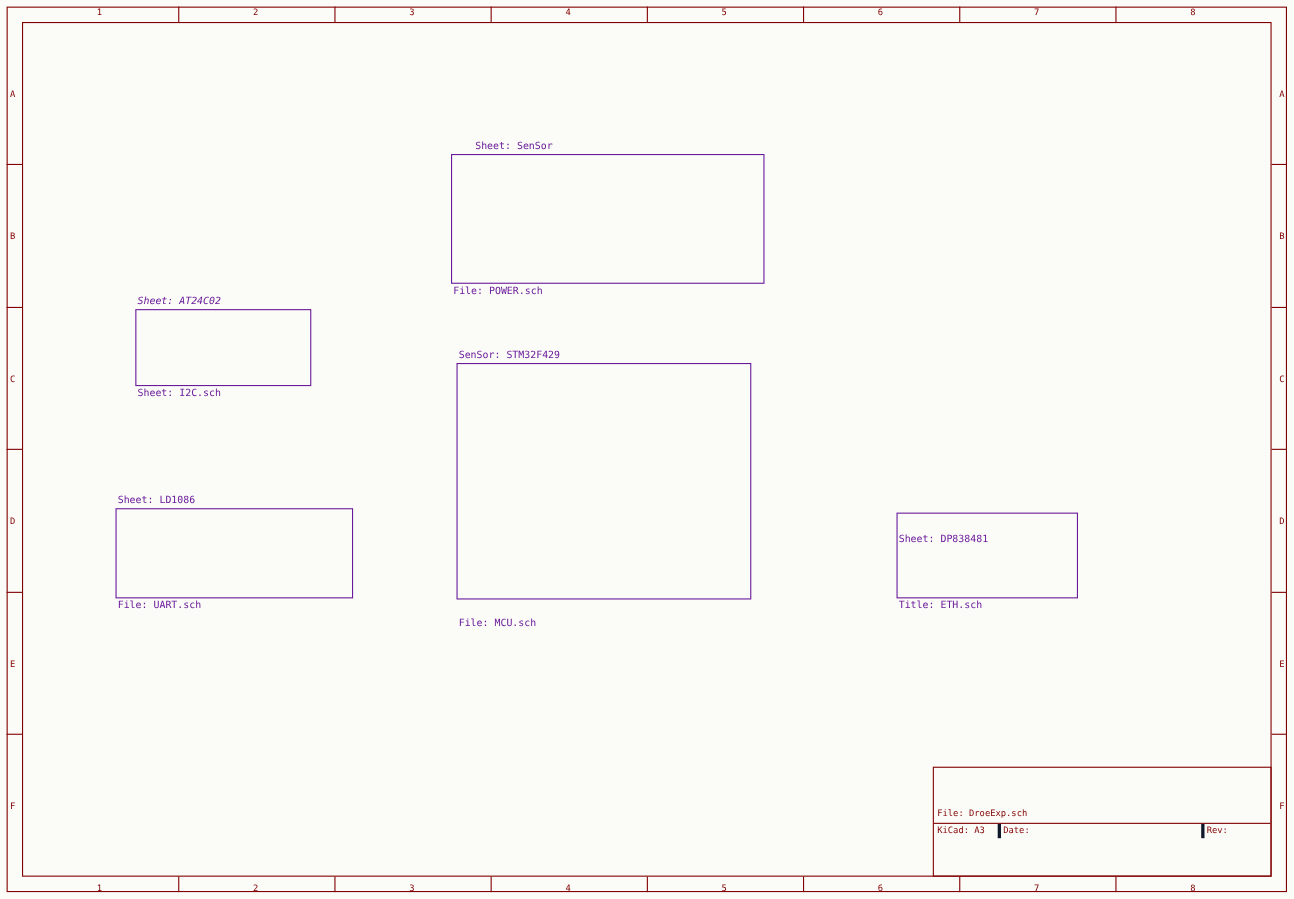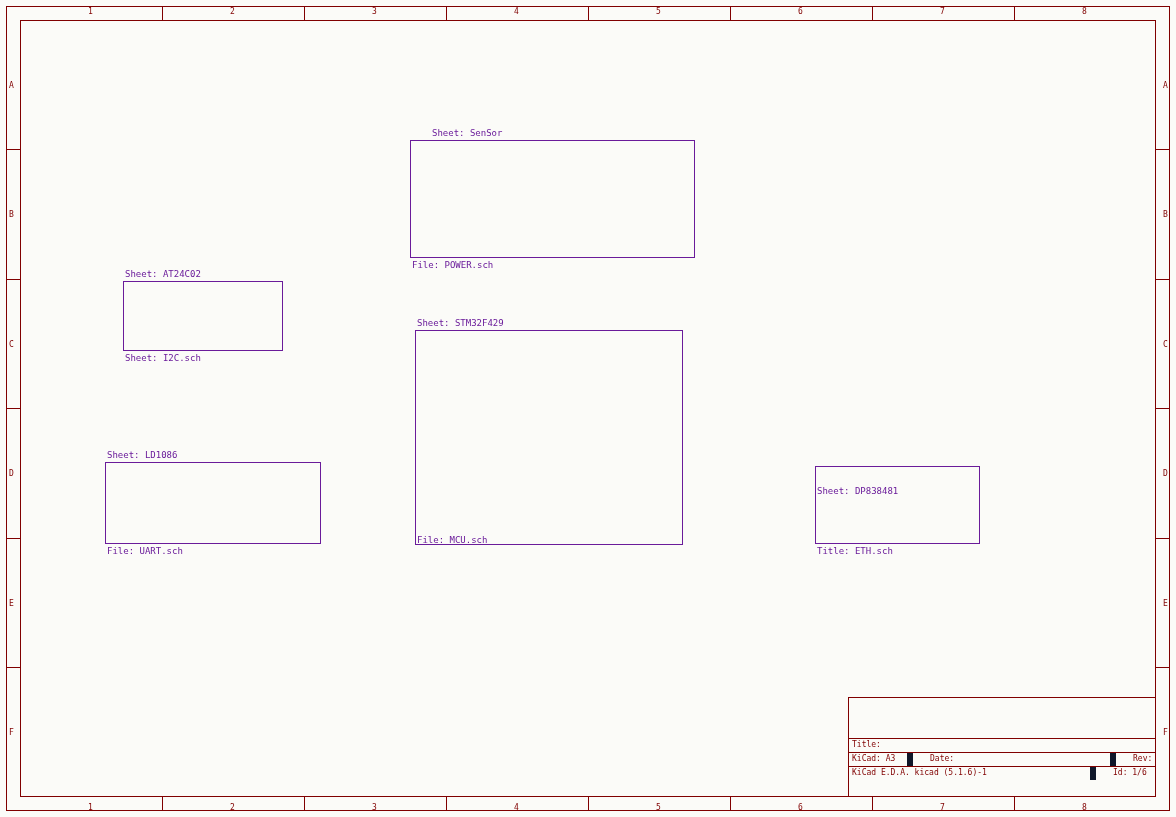--- a/index.html
+++ b/index.html
@@ -5,21 +5,21 @@
   html,body{margin:0;padding:0;background:#fbfbf8;width:1176px;height:817px;font-family:monospace;overflow:hidden}
   .frame{position:absolute;border:1px solid #800000;box-sizing:border-box}
   .tick-num{position:absolute;font-size:8px;color:#800000}
   .tick-letter{position:absolute;font-size:8px;color:#800000}
   .tick-line{position:absolute;background:#800000}
   .sheet-box{position:absolute;border:1px solid #6a1b9a;box-sizing:border-box}
   .sheet-label{position:absolute;font-size:9px;color:#6a1b9a;white-space:nowrap}
   .file-label{position:absolute;font-size:9px;color:#6a1b9a;white-space:nowrap}
   .tb{position:absolute;border:1px solid #800000;box-sizing:border-box}
   .tb-row{border-top:1px solid #800000;font-size:8px;color:#800000;display:flex;height:14px;line-height:12px;padding-left:3px;box-sizing:border-box}
-  .tb-cell{border-left:6px solid #0f172a;padding-left:17px}
+  .tb-cell{border-left:3px solid #0f172a;padding-left:2px}
 </style>
 </head>
 <body>
 
 <div class="frame" style="left:6px;top:6px;width:1164px;height:805px"></div>
 
 <div class="frame" style="left:20px;top:20px;width:1136px;height:777px"></div>
 
 <div id="hticks">
     <div class="tick-line" style="left: 161.5px; top: 6px; width: 1px; height: 14px;"></div>
@@ -86,40 +86,36 @@
     <div class="tick-letter" style="left: 1163px; top: 469.25px;">D</div>
     <div class="tick-letter" style="left: 1163px; top: 598.75px;">E</div>
     <div class="tick-letter" style="left: 1163px; top: 728.25px;">F</div>
   </div>
 
 <div id="sheets">
     <div class="sheet-box" style="left: 410px; top: 140px; width: 285px; height: 118px;"></div>
     <div class="sheet-label" style="left: 412px; top: 128px; margin-left: 20px;">Sheet: SenSor</div>
     <div class="file-label" style="left: 412px; top: 260px;">File: POWER.sch</div>
     <div class="sheet-box" style="left: 123px; top: 281px; width: 160px; height: 70px;"></div>
-    <div class="sheet-label" style="left: 125px; top: 269px;">Sheet: AT24C02</div>
+    <div class="sheet-label" style="left: 125px; top: 269px; font-style: italic;">Sheet: AT24C02</div>
     <div class="file-label" style="left: 125px; top: 353px;">Sheet: I2C.sch</div>
     <div class="sheet-box" style="left: 415px; top: 330px; width: 268px; height: 215px;"></div>
-    <div class="sheet-label" style="left: 417px; top: 318px;">Sheet: STM32F429</div>
-    <div class="file-label" style="left: 417px; top: 535px; text-decoration: underline;">File: MCU.sch</div>
+    <div class="sheet-label" style="left: 417px; top: 318px;">SenSor: STM32F429</div>
+    <div class="file-label" style="left: 417px; top: 562px;">File: MCU.sch</div>
     <div class="sheet-box" style="left: 105px; top: 462px; width: 216px; height: 82px;"></div>
     <div class="sheet-label" style="left: 107px; top: 450px;">Sheet: LD1086</div>
     <div class="file-label" style="left: 107px; top: 546px;">File: UART.sch</div>
     <div class="sheet-box" style="left: 815px; top: 466px; width: 165px; height: 78px;"></div>
     <div class="sheet-label" style="left: 817px; top: 454px; margin-top: 32px;">Sheet: DP838481</div>
     <div class="file-label" style="left: 817px; top: 546px;">Title: ETH.sch</div>
   </div>
 
 <div class="tb" style="left:848px;top:697px;width:308px;height:100px">
   <div style="height:40px"></div>
-  <div class="tb-row">
-      <span>Title:</span>
+  <div class="tb-row" style="margin-top:-4px;border-top:none">
+      <span>File: DroeExp.sch</span>
     </div>
   <div class="tb-row">
     <span style="width:55px">KiCad: A3</span>
     <span class="tb-cell" style="width:180px">Date:</span>
     <span class="tb-cell" style="flex:1">Rev:</span>
   </div>
-  <div class="tb-row">
-    <span style="width:238px">KiCad E.D.A.  kicad (5.1.6)-1</span>
-    <span class="tb-cell" style="flex:1">Id: 1/6</span>
-  </div>
 </div>
 
 </body></html>

